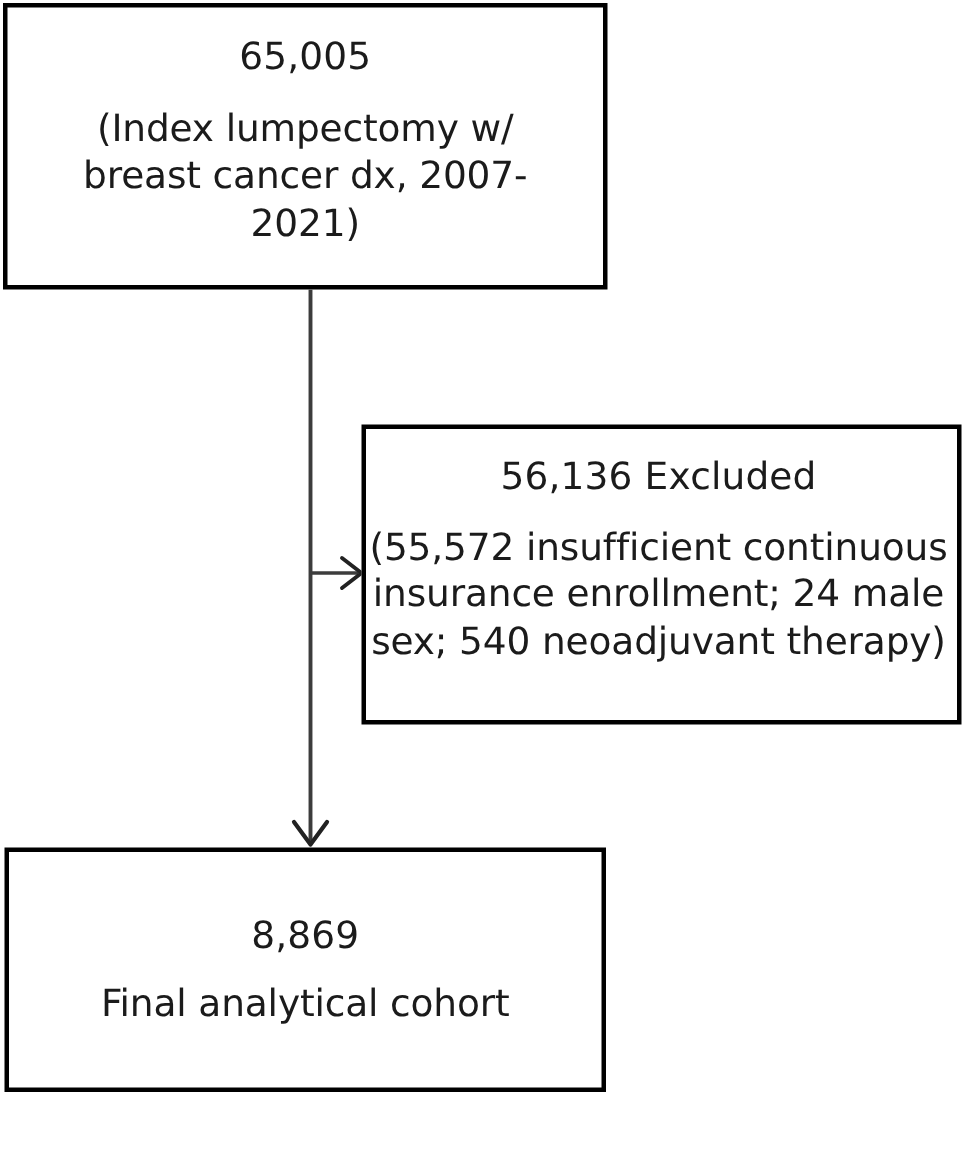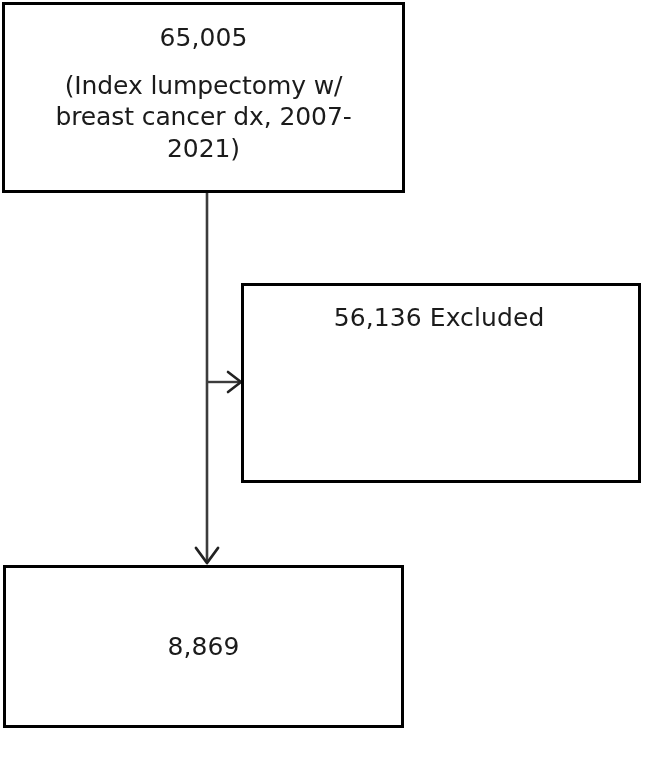--- a/index.html
+++ b/index.html
@@ -122,19 +122,21 @@
     </g>
   </svg>
 
   <div class="node-box" id="box-cohort-source">
     <div class="count-line">65,005</div>
     <div class="detail-line">(Index lumpectomy w/ breast cancer dx, 2007-2021)</div>
   </div>
 
   <div class="node-box" id="box-excluded">
     <div class="count-line">56,136 Excluded</div>
+    <div class="detail-line">(55,572 insufficient continuous insurance enrollment; 24 male sex; 540 neoadjuvant therapy)</div>
   </div>
 
   <div class="node-box" id="box-final-cohort">
     <div class="count-line">8,869</div>
+    <div class="detail-line">Final analytical cohort</div>
   </div>
 
 </div>
 
 </body></html>

